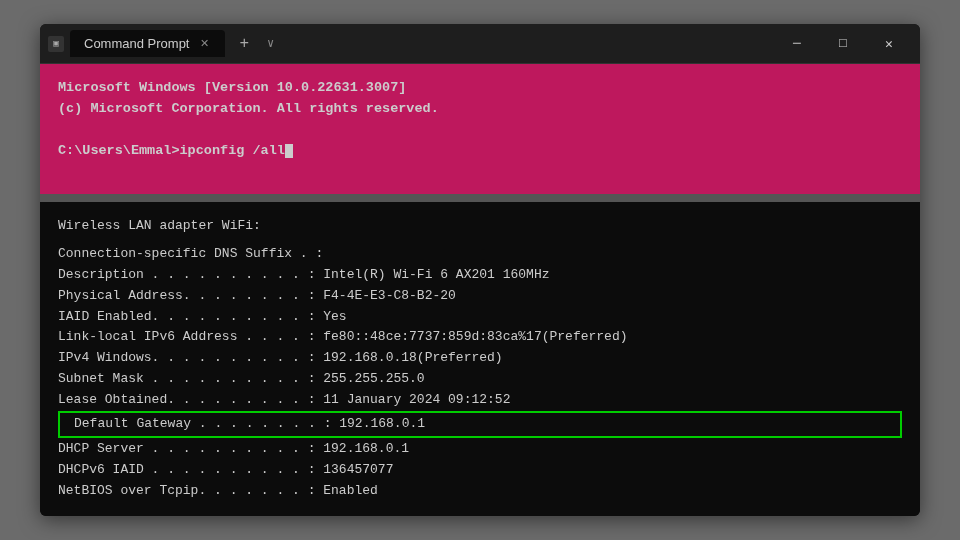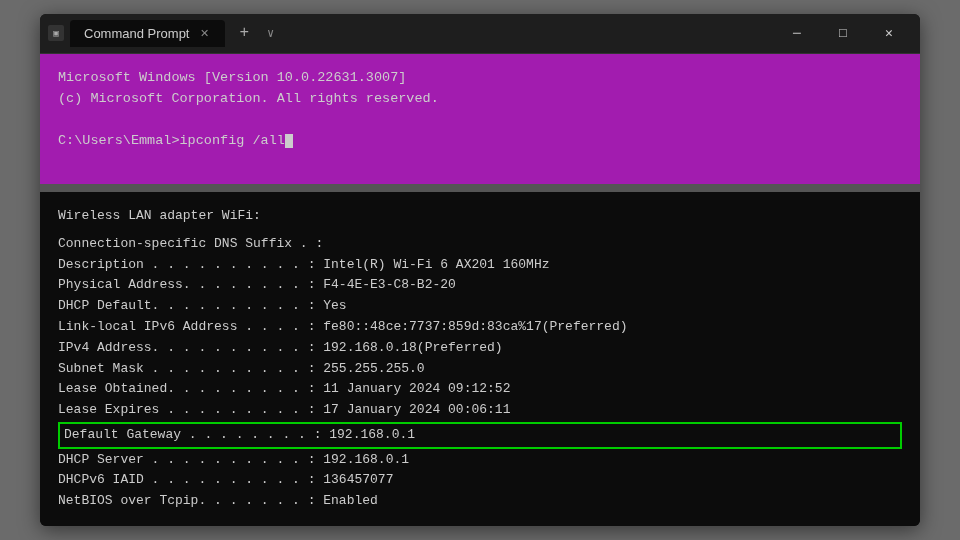--- a/index.html
+++ b/index.html
@@ -90,26 +90,27 @@
       height: 32px;
       display: flex;
       align-items: center;
       justify-content: center;
       color: #ccc;
       font-size: 13px;
       cursor: pointer;
     }
 
     .terminal-area {
-      background: #a21caf;
+      background: #be185d;
       padding: 14px 18px;
       color: #cccccc;
       font-size: 13.5px;
       line-height: 1.55;
       min-height: 130px;
+      font-weight: bold;
     }
 
     .divider {
       height: 8px;
       background: #555;
     }
 
     .output-area {
       background: #0c0c0c;
       padding: 14px 18px;
@@ -165,25 +166,24 @@
   </div>
 
   <div class="divider"></div>
 
   <div class="output-area">
     <div class="section-header">Wireless LAN adapter WiFi:</div>
     <div id="output-rows">
         <div>   Connection-specific DNS Suffix  . :</div>
         <div>   Description . . . . . . . . . . : Intel(R) Wi-Fi 6 AX201 160MHz</div>
         <div>   Physical Address. . . . . . . . : F4-4E-E3-C8-B2-20</div>
-        <div>   DHCP Default. . . . . . . . . . : Yes</div>
+        <div>   IAID Enabled. . . . . . . . . . : Yes</div>
         <div>   Link-local IPv6 Address . . . . : fe80::48ce:7737:859d:83ca%17(Preferred)</div>
-        <div>   IPv4 Address. . . . . . . . . . : 192.168.0.18(Preferred)</div>
+        <div>   IPv4 Windows. . . . . . . . . . : 192.168.0.18(Preferred)</div>
         <div>   Subnet Mask . . . . . . . . . . : 255.255.255.0</div>
         <div>   Lease Obtained. . . . . . . . . : 11 January 2024 09:12:52</div>
-        <div>   Lease Expires . . . . . . . . . : 17 January 2024 00:06:11</div>
-        <div style="border: 2px solid rgb(0, 204, 0); padding: 1px 4px; display: block; margin: 1px 0px;">   Default Gateway . . . . . . . . : 192.168.0.1</div>
+        <div style="border: 2px solid rgb(0, 204, 0); padding: 1px 14px; display: block; margin: 1px 0px;">   Default Gateway . . . . . . . . : 192.168.0.1</div>
         <div>   DHCP Server . . . . . . . . . . : 192.168.0.1</div>
         <div>   DHCPv6 IAID . . . . . . . . . . : 136457077</div>
         <div>   NetBIOS over Tcpip. . . . . . . : Enabled</div>
       </div>
   </div>
 </div>
 
 </body></html>

